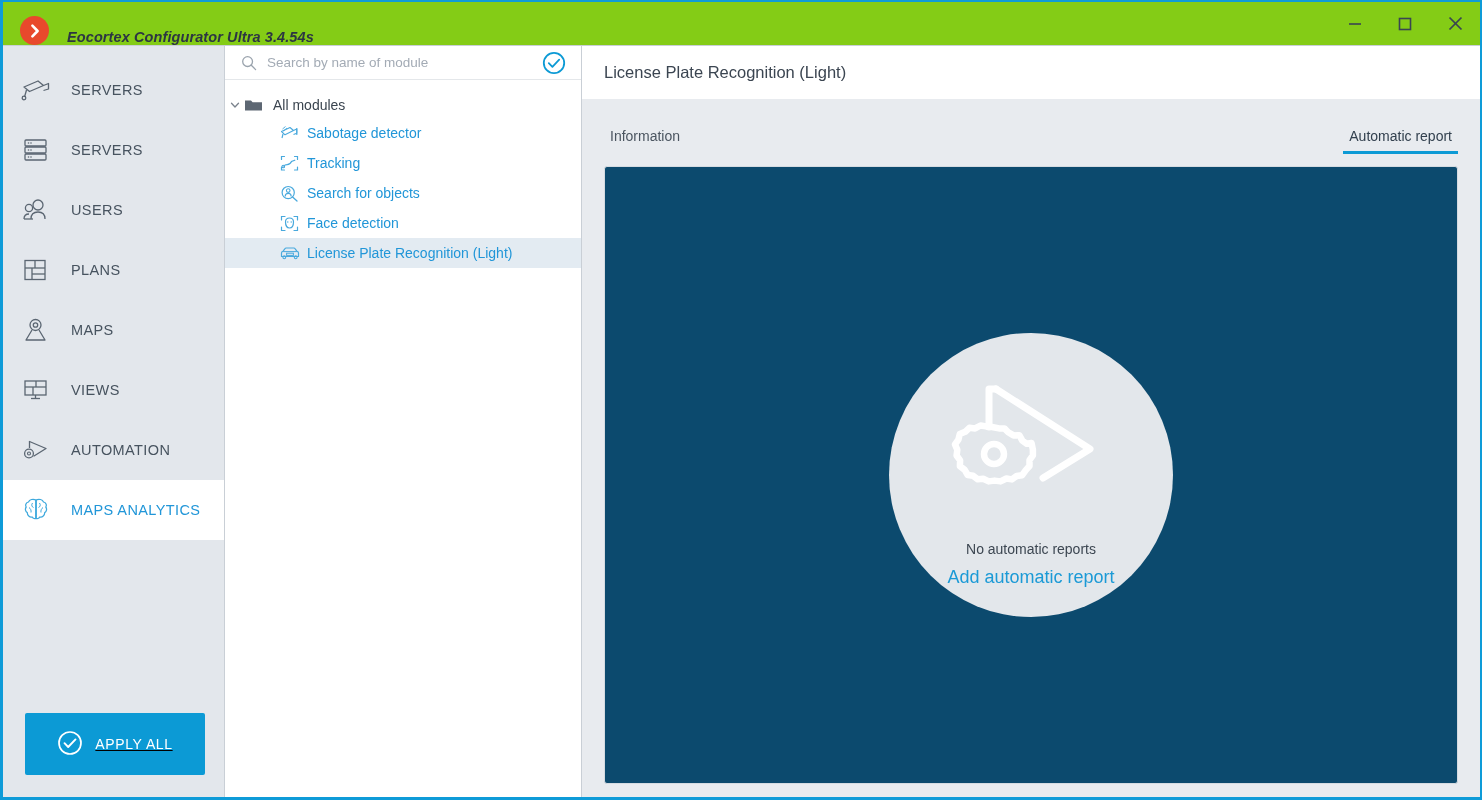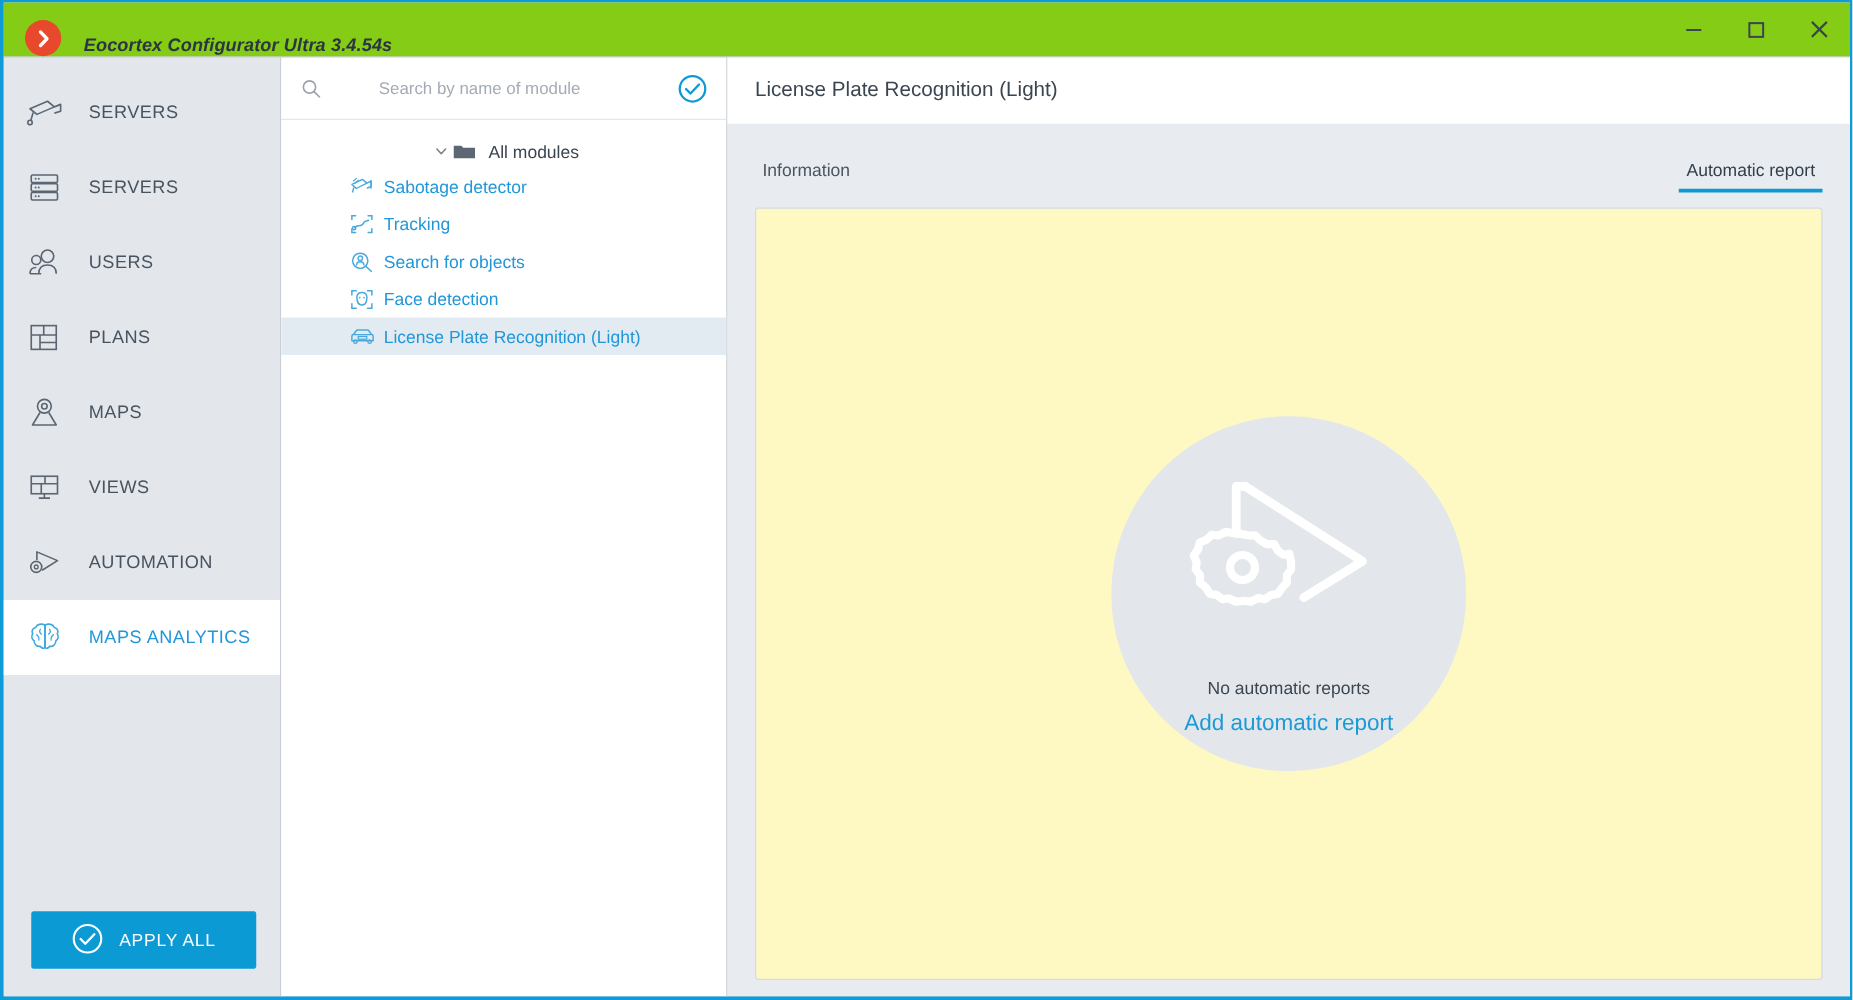--- a/index.html
+++ b/index.html
@@ -68,56 +68,56 @@
     margin-left: 12px;
     font-size: 14.5px; letter-spacing: 0.4px; color: #47535f;
   }
   .nav-item.active { background: #ffffff; }
   .nav-item.active .nav-label { color: #2196d8; }
 
   .apply-wrap {
     position: absolute; left: 22px; bottom: 22px; width: 180px;
   }
   .apply-btn {
-    width: 180px; height: 46px;
+    width: 180px; height: 62px;
     background: #0c9ad5; border: none; border-radius: 2px;
     display: flex; align-items: center; justify-content: center;
     cursor: pointer;
+    text-decoration: underline;
   }
   .apply-btn .apply-label {
     color: #fff; font-size: 14px; letter-spacing: 0.6px;
     margin-left: 12px; font-weight: normal;
   }
 
   
   .treepanel {
     position: absolute; top: 44px; left: 222px; width: 357px; bottom: 0;
     background: #ffffff;
     border-right: 1px solid #c9cfd6;
   }
   .search-row {
-    height: 50px; display: flex; align-items: center;
+    height: 34px; display: flex; align-items: center;
     padding: 0 14px 0 16px;
     border-bottom: 1px solid #e4e7ea;
-    gap: 36px;
   }
   .search-icon { flex: 0 0 18px; display:flex; align-items:center; }
   .search-input {
     flex: 1; border: none; outline: none;
     font-family: "Liberation Sans", sans-serif;
     font-size: 13.5px; color: #3b4551;
     margin-left: 8px; background: transparent;
   }
   .search-input::placeholder { color: #a3abb5; }
   .search-check { flex: 0 0 26px; display:flex; align-items:center; justify-content:center; cursor:pointer; }
 
   .tree { padding-top: 12px; }
   .tree-root {
     display: flex; align-items: center; height: 26px;
-    padding-left: 1px; cursor: default; justify-content: center;
+    padding-left: 1px; cursor: default;
   }
   .chev { width: 18px; display: flex; align-items: center; justify-content: center; }
   .folder-ico { width: 22px; display:flex; align-items:center; }
   .tree-root-label {
     margin-left: 7px; font-size: 14px; color: #3a444f;
   }
   .tree-child {
     display: flex; align-items: center; height: 30px;
     padding-left: 55px; cursor: default;
   }
@@ -147,21 +147,21 @@
     padding: 0 6px 10px 6px; margin-right: 22px;
     font-size: 14px; color: #4b5560; cursor: pointer;
   }
   .tab.active { color: #32404e; }
   .tab.active::after {
     content: ""; position: absolute; left: 0; right: 0; bottom: 0;
     height: 3px; background: #0c9ad5;
   }
   .content-panel {
     position: absolute; left: 22px; right: 22px; top: 120px; bottom: 13px;
-    background: #fef9c3;
+    background: #0c4a6e;
     border: 1px solid #d5dbe1;
     border-radius: 3px;
     display: flex; align-items: center; justify-content: center;
   }
   .empty-state {
     position: relative;
     width: 284px; height: 284px;
     border-radius: 50%;
     background: #e3e7eb;
     display: flex; flex-direction: column;

